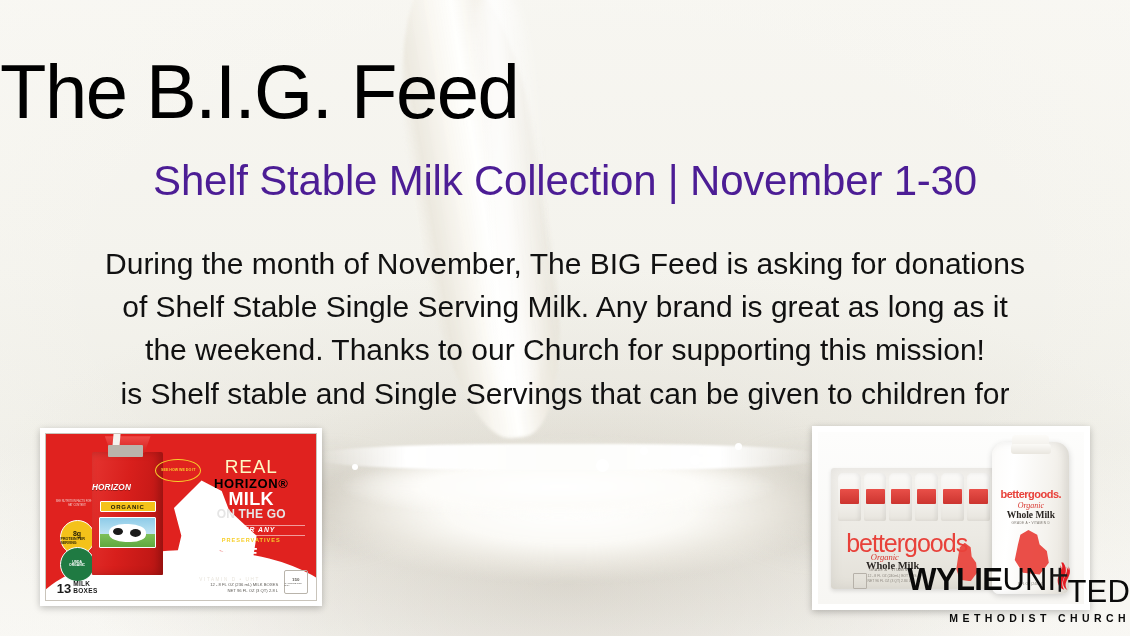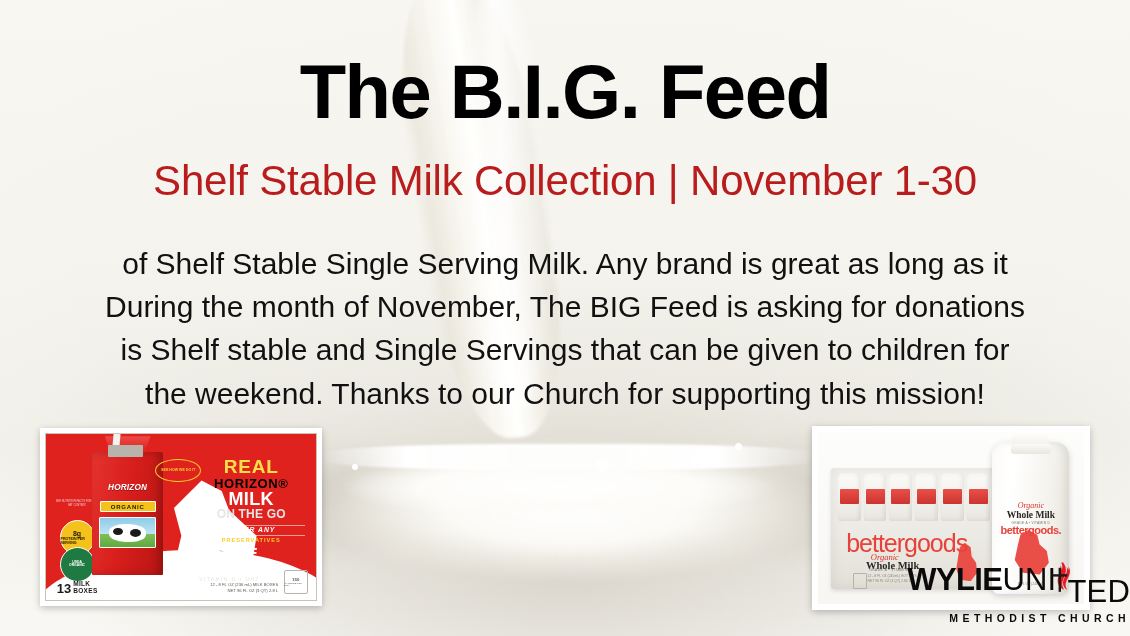--- a/index.html
+++ b/index.html
@@ -75,28 +75,27 @@
   #bg .vignette {
     position:absolute; inset:0;
     background:radial-gradient(ellipse 78% 78% at 50% 46%, rgba(255,255,255,0) 52%, rgba(250,249,245,.55) 100%);
   }
 
   
   #content { position:absolute; inset:0; }
 
   .title {
     position:absolute; top:54px; left:0; right:0;
-    text-align:center;
-    font-size:76px; font-weight:700; letter-spacing:-1.5px;
+    font-size:76px; font-weight:400; letter-spacing:-1.5px;
     color:#000; line-height:1; white-space:nowrap;
   }
   .subtitle {
     position:absolute; top:158px; left:0; right:0;
     text-align:center;
-    font-size:42px; font-weight:400; color:#b91c1c;
+    font-size:42px; font-weight:400; color:#4c1d95;
     letter-spacing:-.2px; line-height:1.1; white-space:nowrap;
   }
   .body-copy {
     position:absolute; top:242px; left:60px; width:1010px;
     text-align:center; color:#111;
     font-size:30px; font-weight:400; line-height:1.44;
   }
   .body-copy .ln { display:block; white-space:nowrap; }
 
   
@@ -158,21 +157,21 @@
   .hz-straw {
     position:absolute; left:30%; top:-21%; width:10%; height:23%;
     background:#f4f2ee; border-radius:1px; transform:rotate(5deg);
   }
   .hz-tab {
     position:absolute; left:22%; top:-6%; width:50%; height:10%;
     background:#b9b4ab; border-radius:1px;
   }
   .hz-word {
     position:absolute; left:0; right:0; top:26%;
-    text-align:center; color:#fff; font-size:8.2px; font-weight:700;
+    text-align:left; color:#fff; font-size:8.2px; font-weight:700;
     font-style:italic; letter-spacing:.2px; line-height:1;
     text-shadow:0 1px 0 rgba(0,0,0,.3);
   }
   .hz-org {
     position:absolute; left:11%; right:11%; top:40%;
     background:#f4c21a; color:#1f1a06; border:1px solid #fff;
     font-size:6px; font-weight:700; text-align:center; letter-spacing:.8px;
     padding:1.5px 0; border-radius:1px;
   }
   .hz-cowbox {
@@ -195,21 +194,21 @@
   .hz-lab {
     position:absolute; left:40%; right:4%; top:62%;
     text-align:center; color:#fff; line-height:1.06;
   }
   .hz-lab .l1 { font-size:7.5px; font-weight:700; letter-spacing:2.4px; }
   .hz-lab .l2 { font-size:15px; font-weight:700; letter-spacing:.2px; }
   .hz-lab .l3 { font-size:15px; font-weight:700; letter-spacing:.2px; }
   .hz-lab .l4 { font-size:4.6px; font-weight:400; letter-spacing:1.6px; margin-top:1px; color:#e8e4dc; }
 
   .hz-right { position:absolute; right:4%; top:14%; width:40%; text-align:center; line-height:1.02; }
-  .hz-right .r1 { font-size:19px; font-weight:700; color:#fde047; letter-spacing:.8px; }
+  .hz-right .r1 { font-size:19px; font-weight:400; color:#fef9c3; letter-spacing:.8px; }
   .hz-right .r2 { font-size:13px; font-weight:700; color:#000000; letter-spacing:.6px; }
   .hz-right .r3 { font-size:18px; font-weight:700; color:#fff; letter-spacing:.4px; }
   .hz-right .r4 { font-size:12px; font-weight:700; color:#e5e5e5; letter-spacing:.2px; }
   .hz-right .r5 {
     font-size:6.8px; font-weight:700; color:#fff; letter-spacing:1px;
     margin-top:5px; font-style:italic;
     border-top:1px solid rgba(255,255,255,.55); border-bottom:1px solid rgba(255,255,255,.55);
     padding:1px 0;
   }
   .hz-right .r6 { font-size:5.6px; font-weight:700; color:#f7cf2b; letter-spacing:1px; margin-top:2px; }
@@ -316,21 +315,21 @@
     content:""; position:absolute; left:26%; top:-5%; width:48%; height:12%;
     background:linear-gradient(180deg,#fcfbf8,#ece9e3);
     border-radius:4px 4px 0 0;
   }
   .bg-cap {
     position:absolute; left:24%; top:1%; width:52%; height:7%;
     background:linear-gradient(180deg,#fbfaf7,#e9e6df); border-radius:3px;
   }
   .bg-b-brand {
     position:absolute; left:0; right:0; top:30%; text-align:center;
-    font-size:11px; font-weight:700; color:#e8413a; letter-spacing:-.5px;margin-top:36px;
+    font-size:11px; font-weight:700; color:#e8413a; letter-spacing:-.5px;
   }
   .bg-b-org {
     position:absolute; left:0; right:0; top:39%; text-align:center;
     font-family:"Liberation Serif", serif; font-size:8px; font-style:italic; color:#d8362f;
   }
   .bg-b-whole {
     position:absolute; left:0; right:0; top:45%; text-align:center;
     font-family:"Liberation Serif", serif; font-size:9.5px; font-weight:700; color:#2a2623;
   }
   .bg-b-tiny {
@@ -369,24 +368,24 @@
   <div class="vignette"></div>
 </div>
 
 <div id="content">
 
   <h1 class="title">The B.I.G. Feed</h1>
 
   <h2 class="subtitle">Shelf Stable Milk Collection  |  November 1-30</h2>
 
   <div class="body-copy">
+    <span class="ln">During the month of November, The BIG Feed is asking for donations</span>
     <span class="ln">of Shelf Stable Single Serving Milk. Any brand is great as long as it</span>
-    <span class="ln">During the month of November, The BIG Feed is asking for donations</span>
+    <span class="ln">the weekend. Thanks to our Church for supporting this mission!</span>
     <span class="ln">is Shelf stable and Single Servings that can be given to children for</span>
-    <span class="ln">the weekend. Thanks to our Church for supporting this mission!</span>
   </div>
 
   <div class="product" id="product-left">
     <div class="horizon">
 
       <div class="hz-wave"></div>
       <div class="hz-splash"></div>
 
       <div class="hz-nutri">SEE NUTRITION FACTS FOR CAL / FAT CONTENT</div>
 

